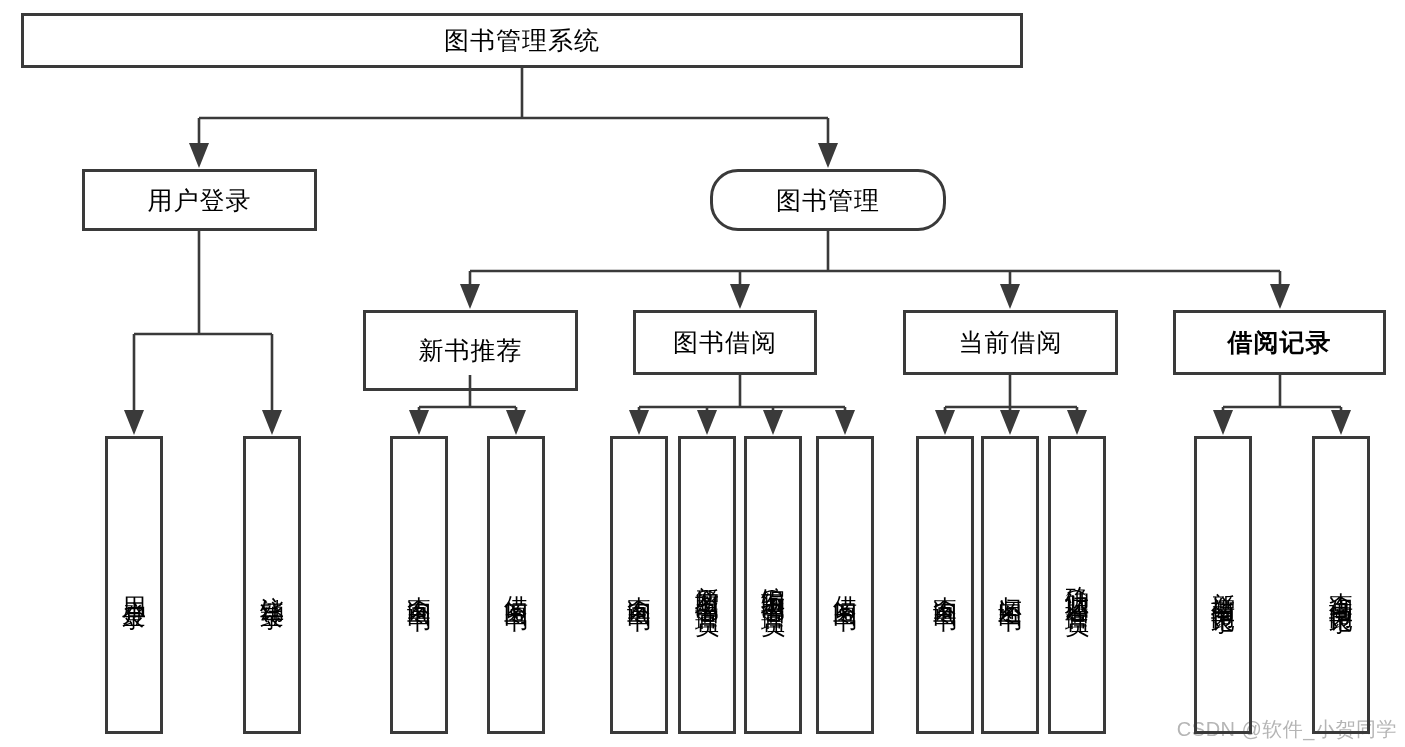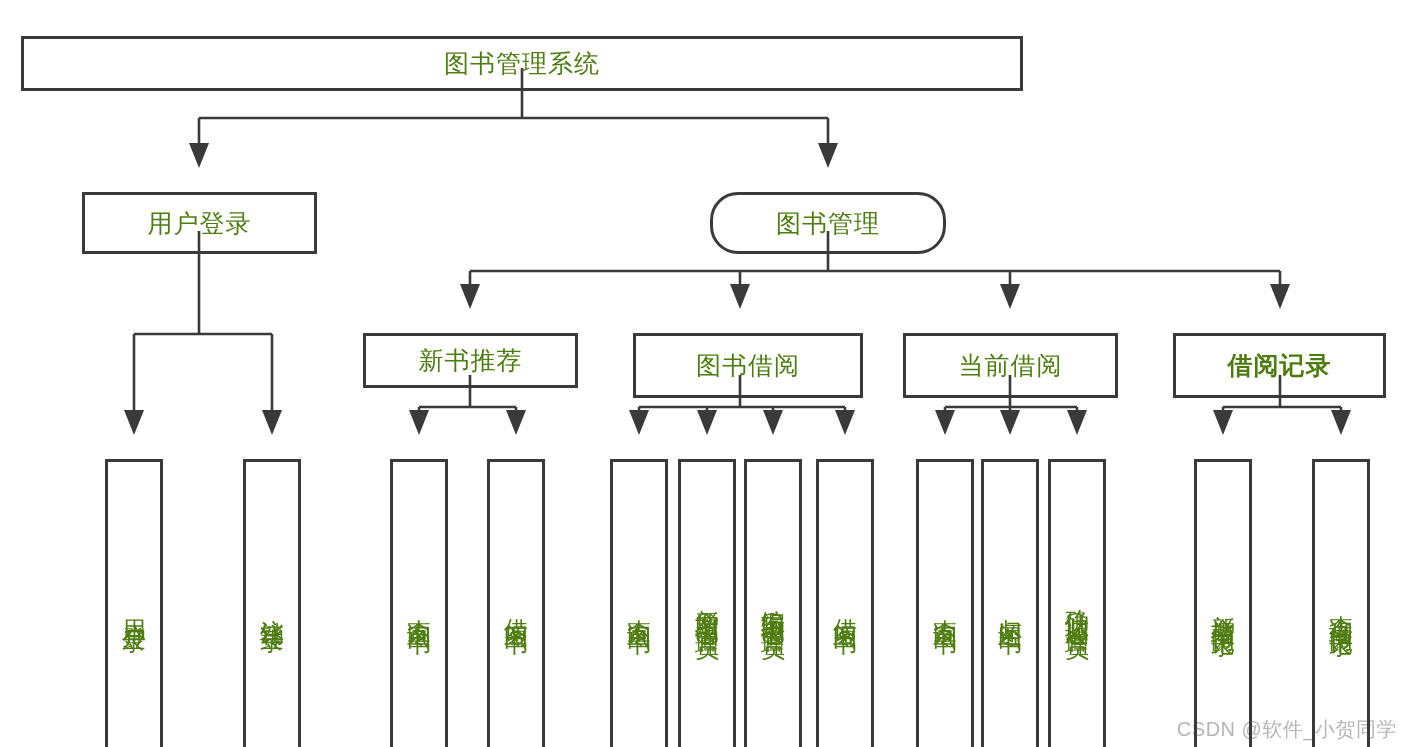--- a/index.html
+++ b/index.html
@@ -21,48 +21,47 @@
     fill: none;
     stroke: #3a3a3a;
     stroke-width: 2.6;
   }
   .connectors polygon { fill: #3a3a3a; stroke: none; }
   .node {
     position: absolute;
     box-sizing: border-box;
     border: 3px solid #3a3a3a;
     background: transparent;
-    color: #4d7c0f;
+    color: #000000;
     display: flex;
     align-items: center;
     justify-content: center;
     font-size: 25px;
     letter-spacing: 1px;
     z-index: 2;
     white-space: nowrap;
-    margin-top: 23px;
   }
   .leaf {
     writing-mode: vertical-rl;
     text-orientation: mixed;
     font-size: 24px;
     letter-spacing: 4px;
     white-space: normal;
     top: 436px;
     width: 58px;
     height: 298px;
   }
   
   .n-root   { left: 21px;  top: 13px;  width: 1002px; height: 55px; }
   
   .n-user-login { left: 82px;  top: 169px; width: 235px; height: 62px; }
   .n-book-mgmt  { left: 710px; top: 169px; width: 236px; height: 62px; border-radius: 28px; }
   
-  .n-new-rec  { left: 363px;  top: 310px; width: 215px; height: 55px; }
-  .n-borrow   { left: 633px;  top: 310px; width: 230px; height: 65px; }
+  .n-new-rec  { left: 363px;  top: 310px; width: 215px; height: 81px; }
+  .n-borrow   { left: 633px;  top: 310px; width: 184px; height: 65px; }
   .n-current  { left: 903px;  top: 310px; width: 215px; height: 65px; }
   .n-records  { left: 1173px; top: 310px; width: 213px; height: 65px; font-weight: bold; }
   
   .l-user-login   { left: 105px; }
   .l-logout       { left: 243px; }
   .l-query-rec    { left: 390px; }
   .l-borrow-rec   { left: 487px; }
   .l-query-bor    { left: 610px; }
   .l-add-book     { left: 678px; }
   .l-edit-book    { left: 744px; }

